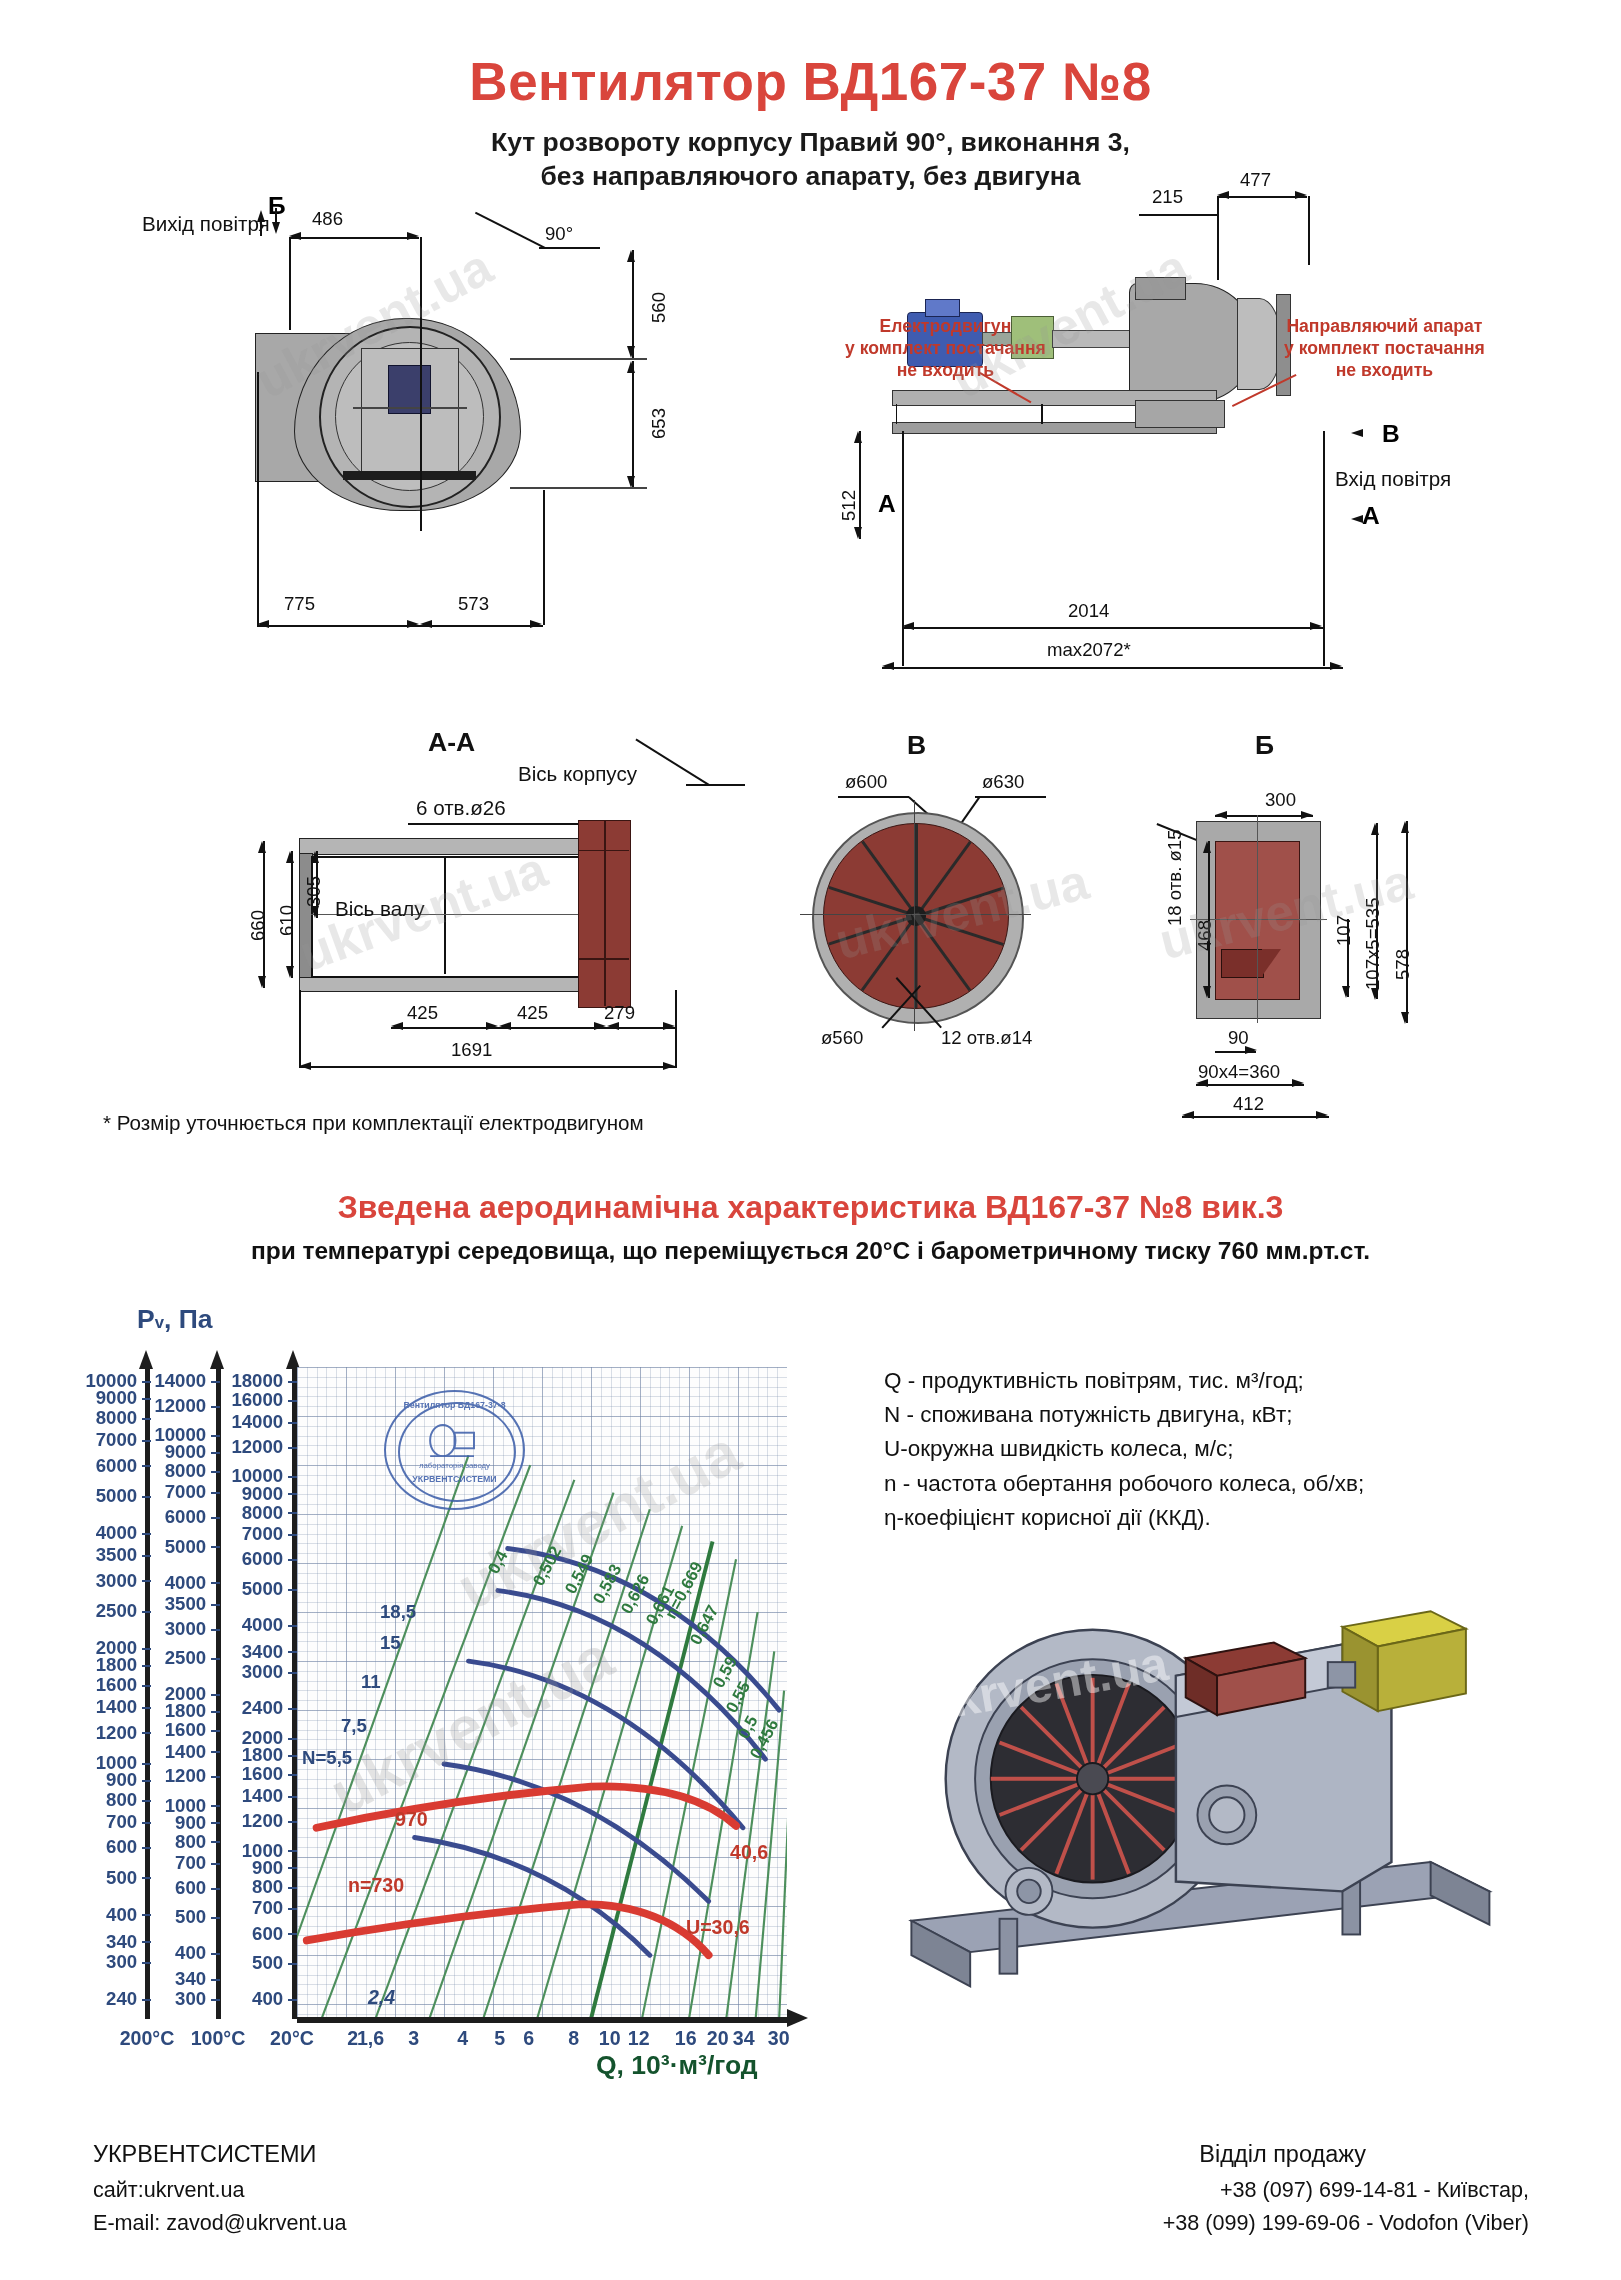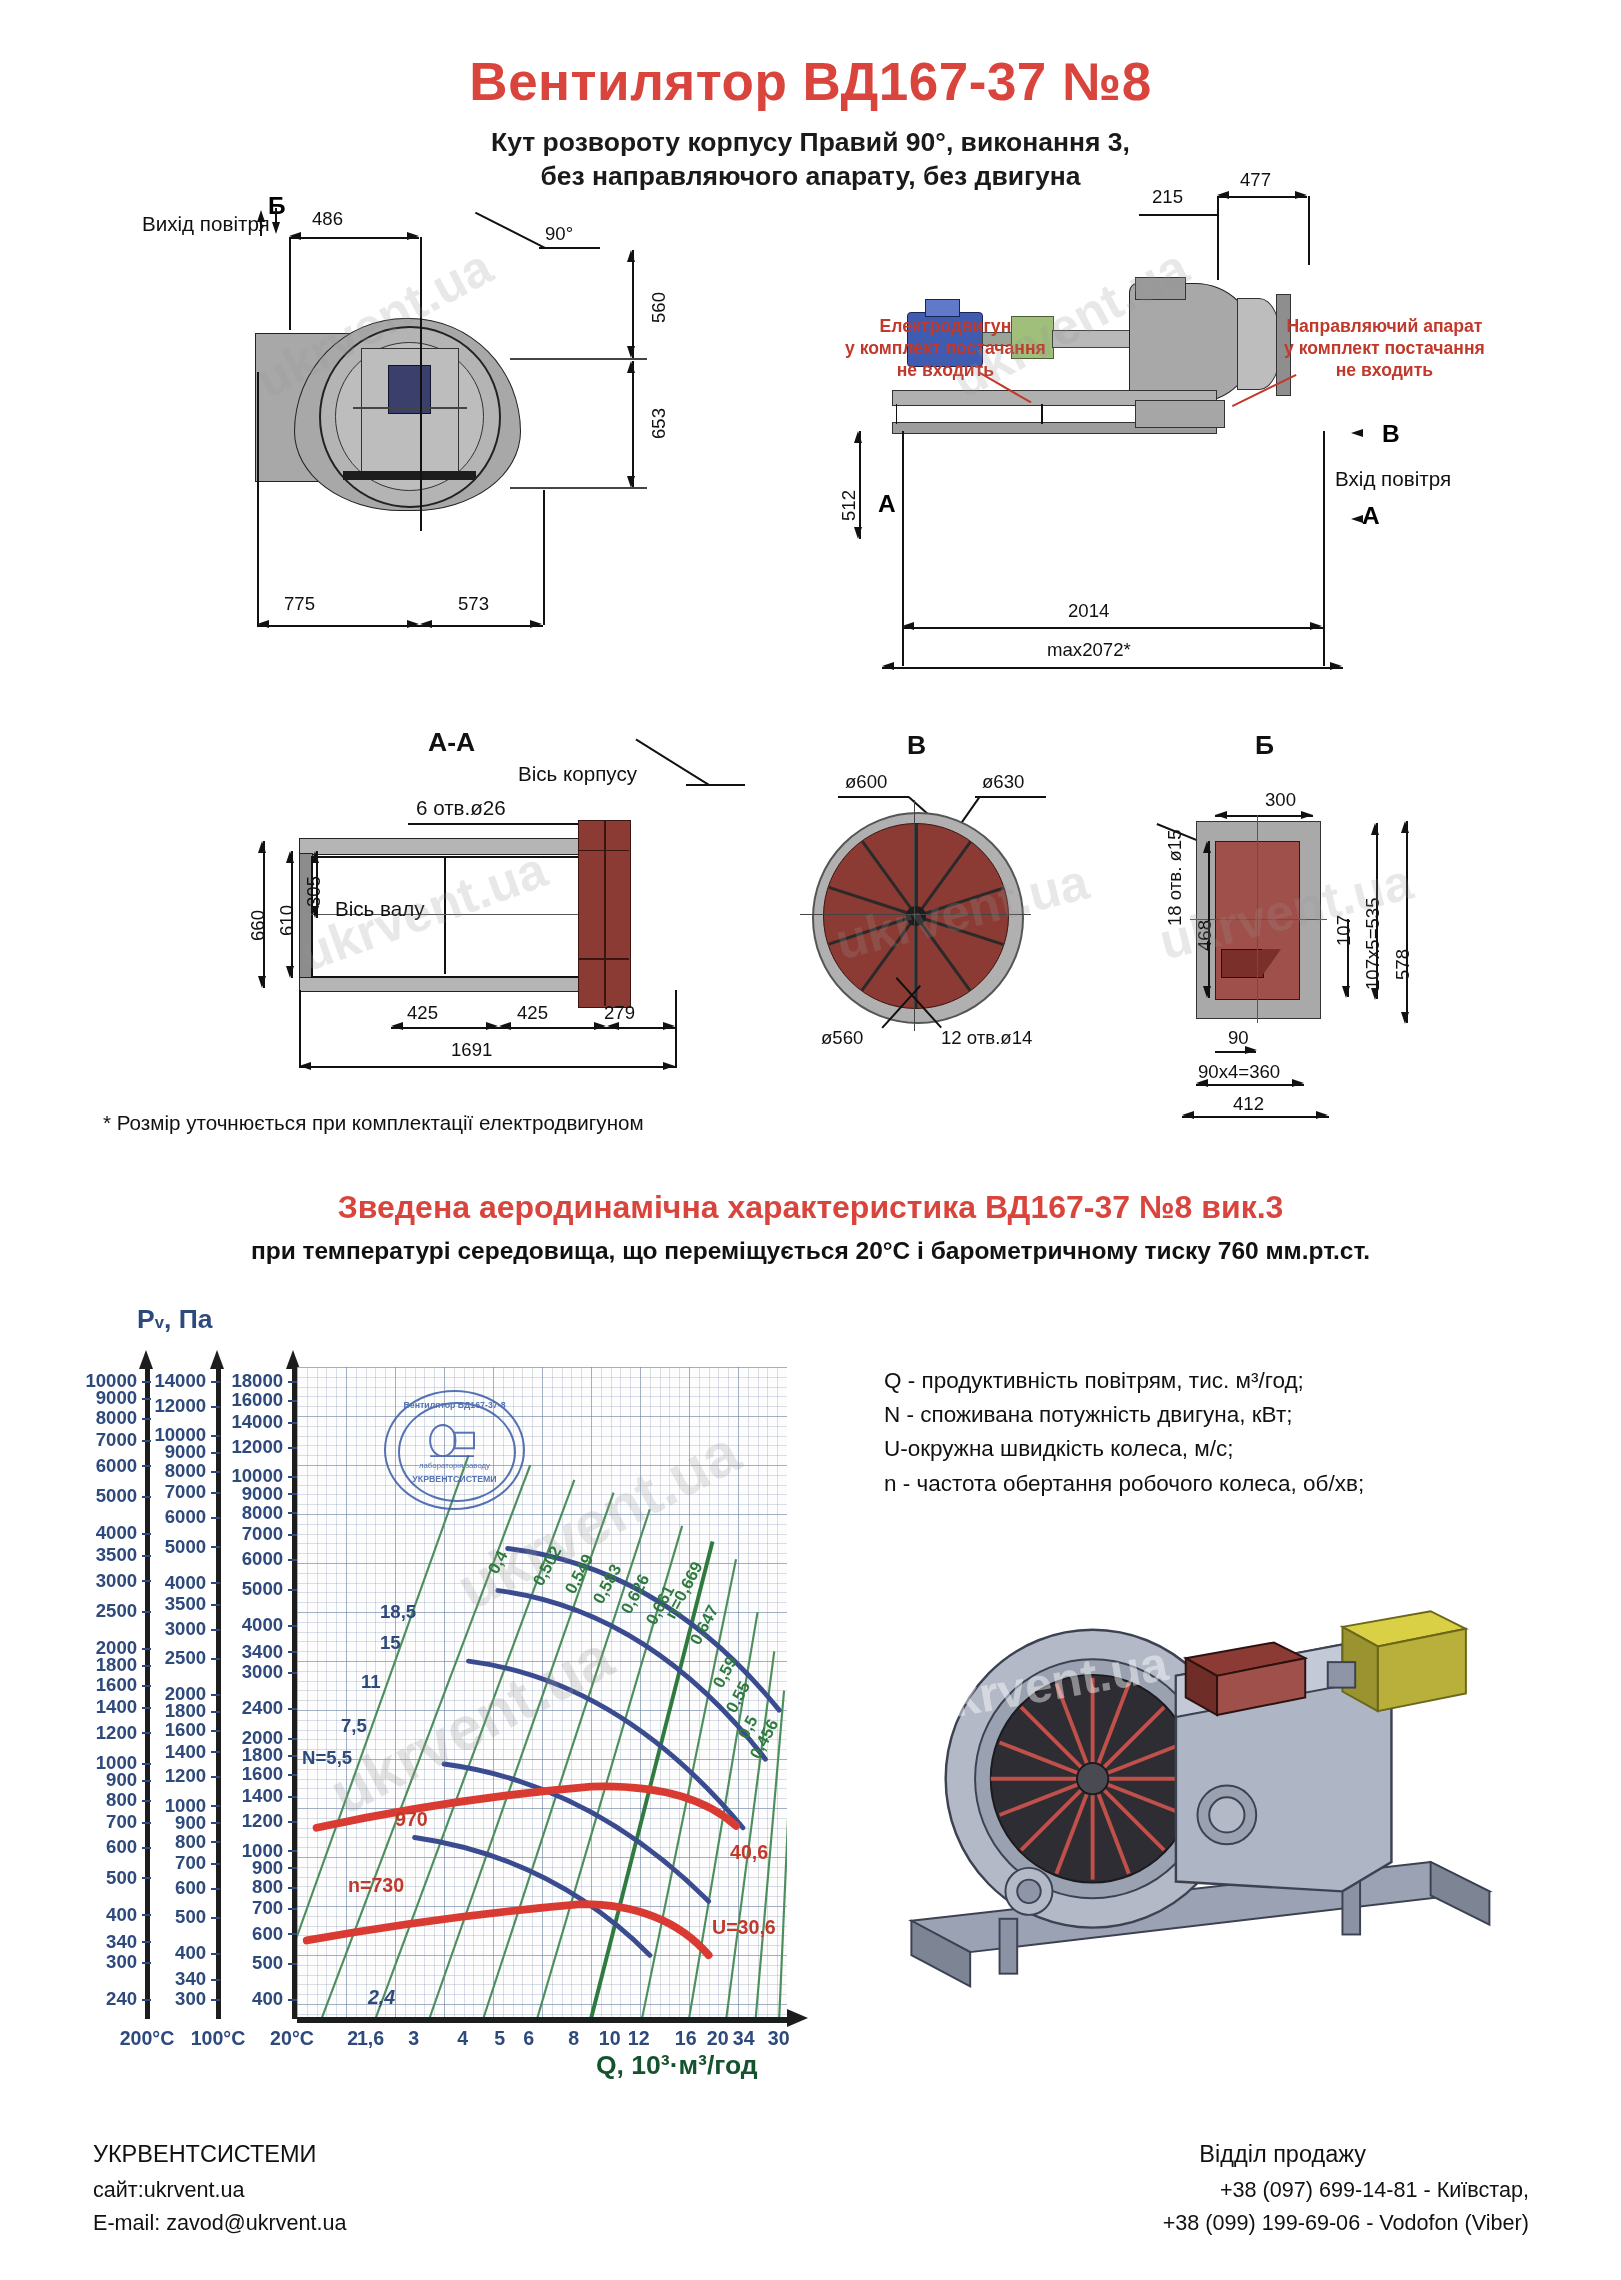--- a/index.html
+++ b/index.html
@@ -391,21 +391,21 @@
 <div class="eff-lbl" style="left:661px;top:1613px;transform:rotate(-62deg);">η=0,669</div>
 <div class="eff-lbl" style="left:686px;top:1639px;transform:rotate(-62deg);">0,647</div>
 <div class="eff-lbl" style="left:709px;top:1682px;transform:rotate(-62deg);">0,59</div>
 <div class="eff-lbl" style="left:722px;top:1707px;transform:rotate(-62deg);">0,55</div>
 <div class="eff-lbl" style="left:734px;top:1733px;transform:rotate(-62deg);">0,5</div>
 <div class="eff-lbl" style="left:746px;top:1753px;transform:rotate(-62deg);">0,456</div>
 
 <div class="red-lbl" style="left:395px;top:1808px;">970</div>
 <div class="red-lbl" style="left:730px;top:1841px;">40,6</div>
 <div class="red-lbl" style="left:348px;top:1874px;">n=730</div>
-<div class="red-lbl" style="left:712px;top:1916px;">U=30,6</div>
+<div class="red-lbl" style="left:686px;top:1916px;">U=30,6</div>
 
 <div class="abs" style="left:297px;top:2017px;width:490px;height:5.9px;background:#1d1d1d;"></div>
 <div class="arrowR" style="left:787px;top:2009px;border-left-width:21.6px;border-left-color:#1d1d1d;border-top-width:9.8px;border-bottom-width:9.8px;"></div>
 <div class="abs" style="left:596px;top:2050px;font-size:26.5px;font-weight:bold;color:#14532d;">Q, 10³·м³/год</div>
 
 <div class="xt" style="left:103px;top:2027px;width:88px;">200°C</div>
 <div class="xt" style="left:174px;top:2027px;width:88px;">100°C</div>
 <div class="xt" style="left:248px;top:2027px;width:88px;">20°C</div>
 
 <div class="xt" style="left:306px;top:2027px;width:33px;margin-left:48px;">1,6</div>
@@ -634,20 +634,21 @@
     <circle cx="150" cy="330" r="12" fill="#8d95a6" stroke="#3c4252" stroke-width="2"></circle>
   </svg>
   <div class="wm" style="left:39px;top:88px;font-size:49px;color:rgba(255,255,255,.45);transform:rotate(-10deg);">ukrvent.ua</div>
 </div>
 
 <div class="legend" style="left:884px;top:1364px;">
   <div>Q - продуктивність повітрям, тис. м³/год;</div>
   <div>N - споживана потужність двигуна, кВт;</div>
   <div>U-окружна швидкість колеса, м/с;</div>
   <div>n - частота обертання робочого колеса, об/хв;</div>
+  <div>η-коефіцієнт корисної дії (ККД).</div>
 </div>
 
 <div class="foot foot-b" style="left:93px;top:2137px;">УКРВЕНТСИСТЕМИ</div>
 <div class="foot" style="left:93px;top:2174px;">сайт:ukrvent.ua</div>
 <div class="foot" style="left:93px;top:2207px;">E-mail: zavod@ukrvent.ua</div>
 <div class="foot foot-b" style="left:1366px;top:2137px;text-align:right;transform:translateX(-100%);">Відділ продажу</div>
 <div class="foot" style="left:1529px;top:2174px;text-align:right;transform:translateX(-100%);">+38 (097) 699-14-81 - Київстар,</div>
 <div class="foot" style="left:1529px;top:2207px;text-align:right;transform:translateX(-100%);">+38 (099) 199-69-06 - Vodofon (Viber)</div>
 
 

